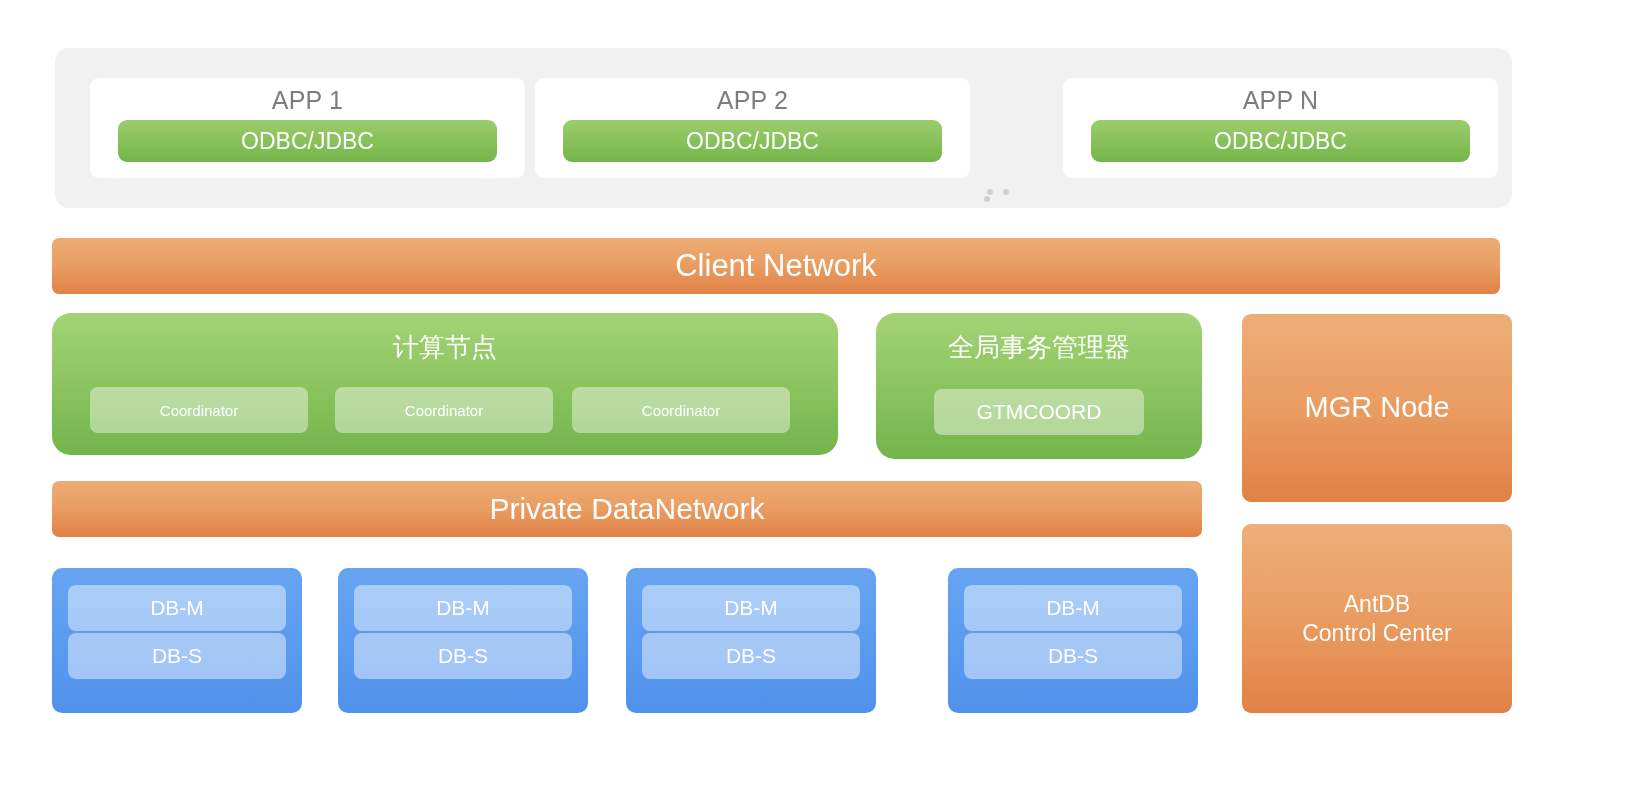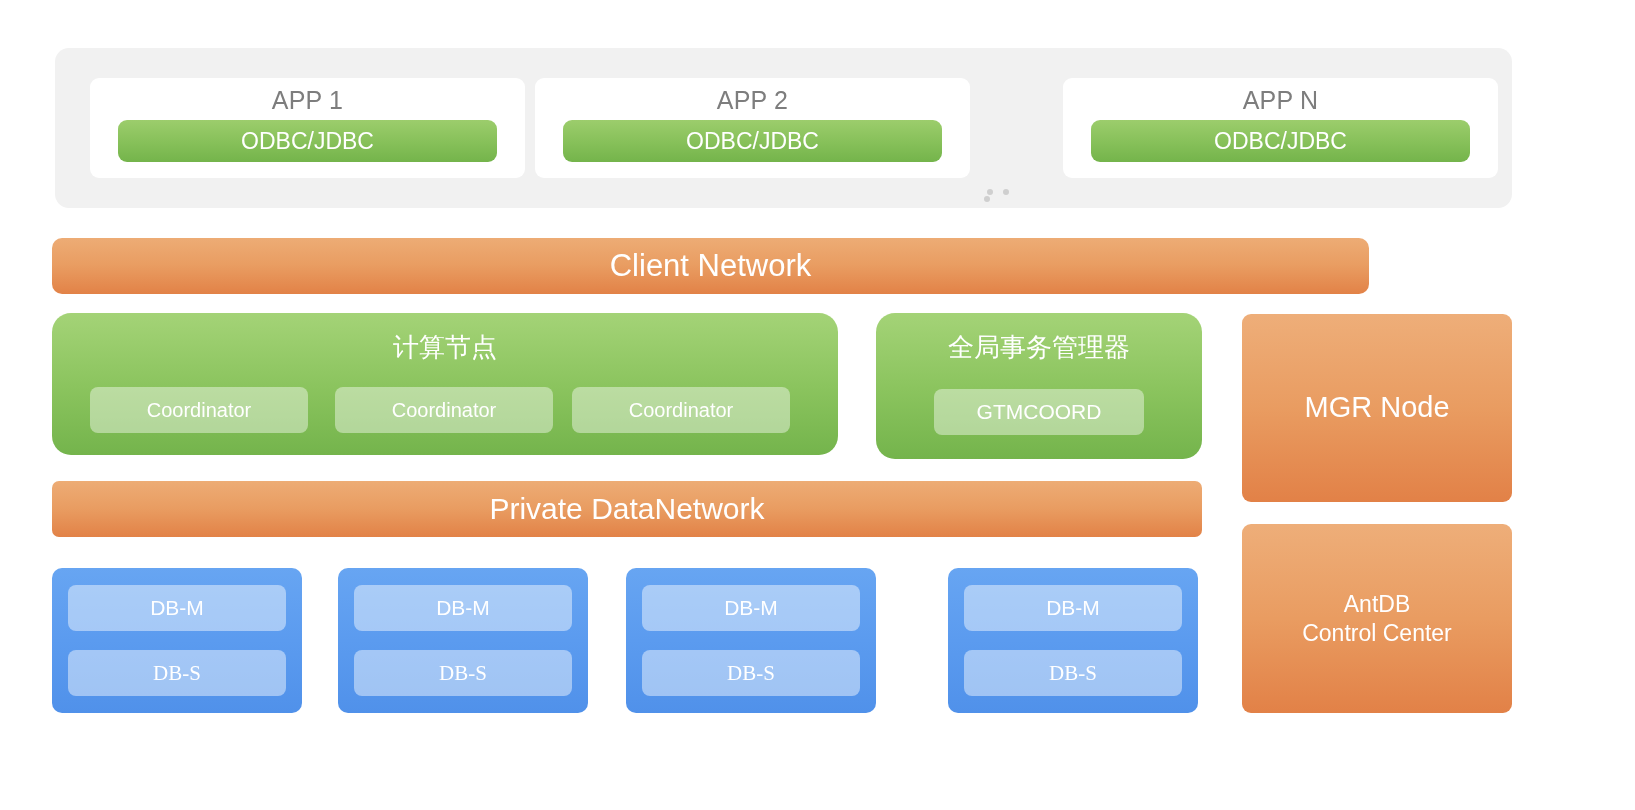--- a/index.html
+++ b/index.html
@@ -102,24 +102,23 @@
     background: linear-gradient(to bottom, #edac75 0%, #e99d62 48%, #e28247 100%);
     color: #ffffff;
     display: flex;
     align-items: center;
     justify-content: center;
     box-sizing: border-box;
   }
   .client-net {
     left: 52px;
     top: 238px;
-    width: 1317px;
+    width: 1448px;
     height: 56px;
     font-size: 31px;
-    border-radius: 10px;
   }
   .private-net {
     left: 52px;
     top: 481px;
     width: 1150px;
     height: 56px;
     font-size: 30px;
   }
 
   
@@ -148,21 +147,21 @@
     text-align: center;
     color: #ffffff;
     font-size: 26px;
     line-height: 32px;
   }
   .chip {
     position: absolute;
     border-radius: 8px;
     background: rgba(255,255,255,0.42);
     color: #ffffff;
-    font-size: 20px;
+    font-size: 15px;
     display: flex;
     align-items: center;
     justify-content: center;
     box-sizing: border-box;
   }
   .coord-row .chip { top: 74px; height: 46px; width: 218px; }
   .coord-1 { left: 38px; }
   .coord-2 { left: 283px; }
   .coord-3 { left: 520px; }
   .gtm-chip {
@@ -223,21 +222,21 @@
     border-radius: 8px;
     background: rgba(255,255,255,0.45);
     color: #ffffff;
     font-size: 21px;
     display: flex;
     align-items: center;
     justify-content: center;
     box-sizing: border-box;
   }
   .db-m { top: 17px; }
-  .db-s { top: 82px; font-family: Liberation Serif, serif; }
+  .db-s { top: 65px; }
 </style>
 </head>
 <body>
 
 <div id="canvas">
 
   <div class="app-band">
 
     <div class="app-card app-card-1">
       <div class="app-title">APP 1</div>

